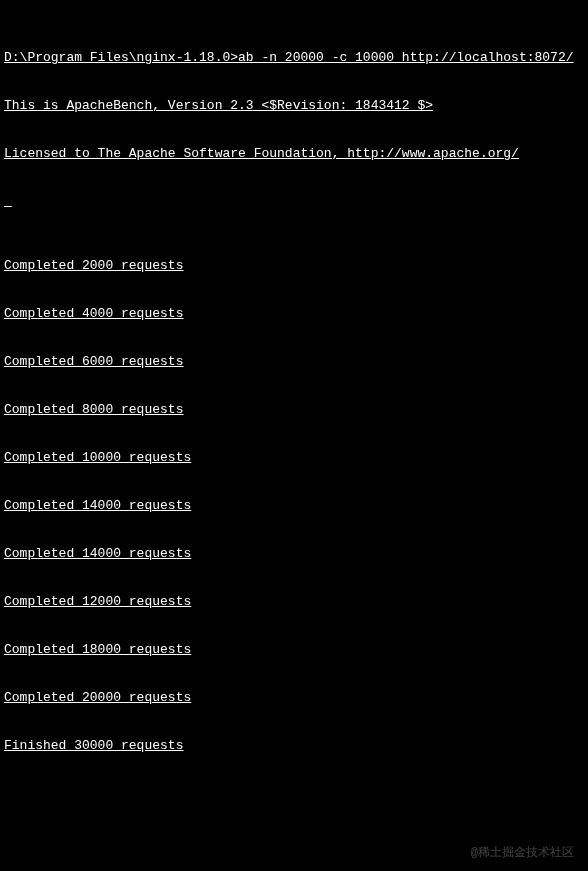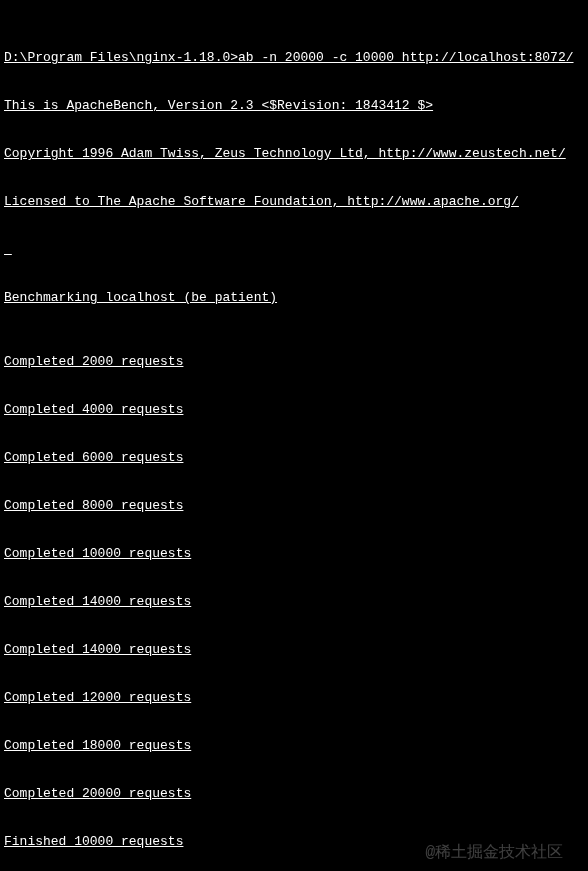--- a/index.html
+++ b/index.html
@@ -14,50 +14,48 @@
     height: 871px;
     overflow: hidden;
   }
   .terminal {
     padding: 2px 4px;
     white-space: pre;
   }
   .row { display: block; text-decoration: underline; }
   .watermark {
     position: absolute;
-    right: 25px;
+    right: 14px;
     bottom: 10px;
     color: rgba(255,255,255,0.25);
-    font-size: 16px;
+    font-size: 12px;
     pointer-events: none;
   }
 </style>
 </head>
 <body>
 
 <div class="terminal">
 
   <div class="row"><span>D:\Program Files\nginx-1.18.0&gt;</span><span>ab -n 20000 -c 10000 http://localhost:8072/</span></div>
   <div class="row">This is ApacheBench, Version 2.3 &lt;$Revision: 1843412 $&gt;</div>
-  <div class="row">Copyright 1996 Adam Twiss, Zeus Technology Ltd, http://www.zeustech.net/</div>
   <div class="row">Licensed to The Apache Software Foundation, http://www.apache.org/</div>
   <div class="row">&nbsp;</div>
-  <div class="row">Benchmarking localhost (be patient)</div>
 
   <div class="row">Completed 2000 requests</div>
   <div class="row">Completed 4000 requests</div>
   <div class="row">Completed 6000 requests</div>
   <div class="row">Completed 8000 requests</div>
   <div class="row">Completed 10000 requests</div>
   <div class="row">Completed 14000 requests</div>
   <div class="row">Completed 14000 requests</div>
   <div class="row">Completed 12000 requests</div>
   <div class="row">Completed 18000 requests</div>
   <div class="row">Completed 20000 requests</div>
-  <div class="row">Finished 10000 requests</div>
+  <div class="row">Finished 30000 requests</div>
 
   
   
 
   
   
   
 
   
 

